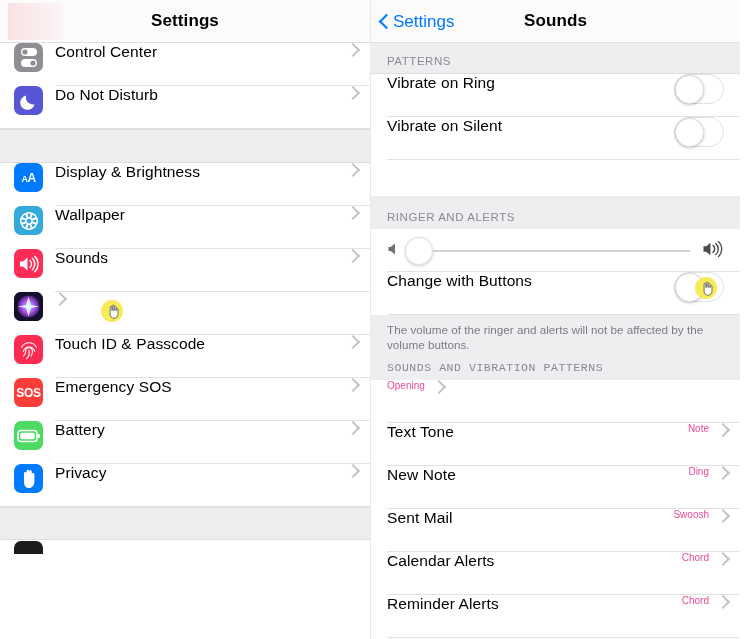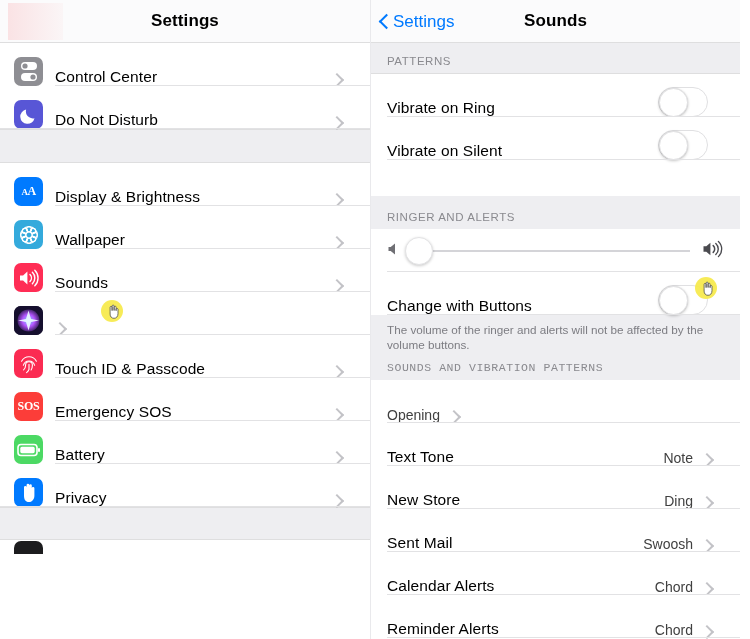--- a/index.html
+++ b/index.html
@@ -49,47 +49,47 @@
     font-size: 11.5px; letter-spacing: .55px;
     padding: 0 16px; display: flex; align-items: flex-end; padding-bottom: 6px;
   }
   .section-hdr.top { border-bottom: 1px solid #dededf; }
   .footnote {
     background: #eeeef1; color: #7c7c82; font-size: 11.7px; line-height: 1.32;
     padding: 7px 16px 0 16px;
   }
 
   .row {
-    height: 43px; display: flex; align-items: flex-end;
-    padding: 0 26px 0 0; background: #fff; position: relative; cursor: pointer;
+    height: 43px; display: flex; align-items: flex-start;
+    padding: 0 10px 0 0; background: #fff; position: relative; cursor: pointer;
   }
   .row::after {
     content: ""; position: absolute; left: 55px; right: 0; bottom: 0;
     height: 1px; background: #e2e2e4;
   }
   .row.last::after { left: 0; }
   .row.r-right { padding-left: 16px; }
   .row.r-right::after { left: 16px; }
   .row-label { font-size: 15.5px; color: #000; flex: 1; letter-spacing: .1px; }
-  .row-value { font-size: 14px; color: #404040; margin-right: 9px; }
+  .row-value { font-size: 10px; color: #ec4899; margin-right: 9px; }
 
   .chev {
     width: 8px; height: 13px; position: relative; flex: 0 0 auto; margin-right: 4px;
   }
   .chev::before {
     content: ""; position: absolute; left: 0; top: 2px;
     width: 8px; height: 8px; border-right: 2px solid #c3c3c7; border-top: 2px solid #c3c3c7;
     transform: rotate(45deg);
   }
 
   
   .ic {
-    width: 29px; height: 29px; border-radius: 7px; margin: 16px 12px 0 14px;
+    width: 29px; height: 29px; border-radius: 7px; margin: 0 12px 0 14px;
     flex: 0 0 auto; display: flex; align-items: center; justify-content: center;
-    color: #fff; font-size: 13px; font-weight: bold; overflow: hidden; position: relative; font-family: Liberation Serif, serif;
+    color: #fff; font-size: 13px; font-weight: bold; overflow: hidden; position: relative;
   }
   .ic svg { display: block; }
 
   
   .toggle {
     width: 50px; height: 30px; border-radius: 15px;
     background: #fff; border: 1px solid #e0e0e2; position: relative;
     flex: 0 0 auto; margin-right: 6px; cursor: pointer;
   }
   .toggle .knob {
@@ -319,21 +319,21 @@
         <div class="row r-right">
           <div class="row-value">Opening</div>
           <div class="chev"></div>
         </div>
         <div class="row r-right">
           <div class="row-label">Text Tone</div>
           <div class="row-value">Note</div>
           <div class="chev"></div>
         </div>
         <div class="row r-right">
-          <div class="row-label">New Store</div>
+          <div class="row-label">New Note</div>
           <div class="row-value">Ding</div>
           <div class="chev"></div>
         </div>
         <div class="row r-right">
           <div class="row-label">Sent Mail</div>
           <div class="row-value">Swoosh</div>
           <div class="chev"></div>
         </div>
         <div class="row r-right">
           <div class="row-label">Calendar Alerts</div>

